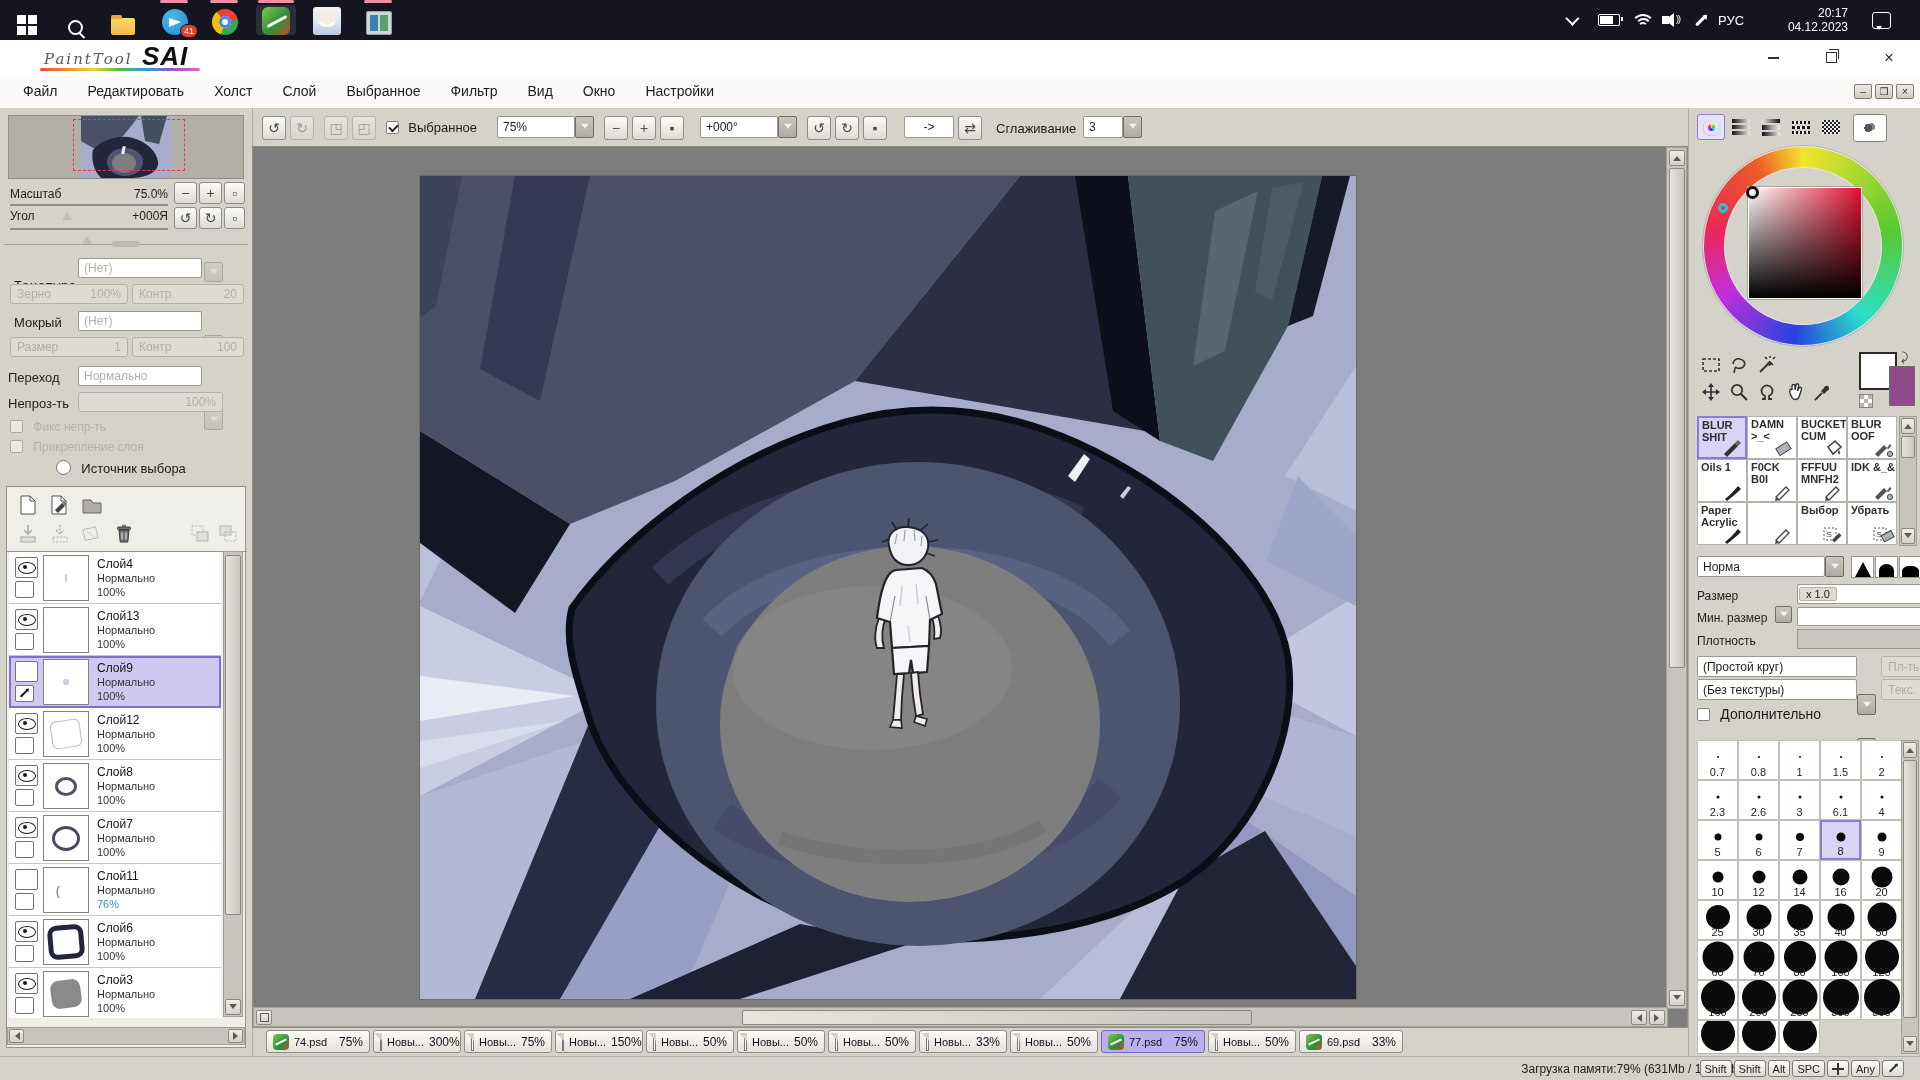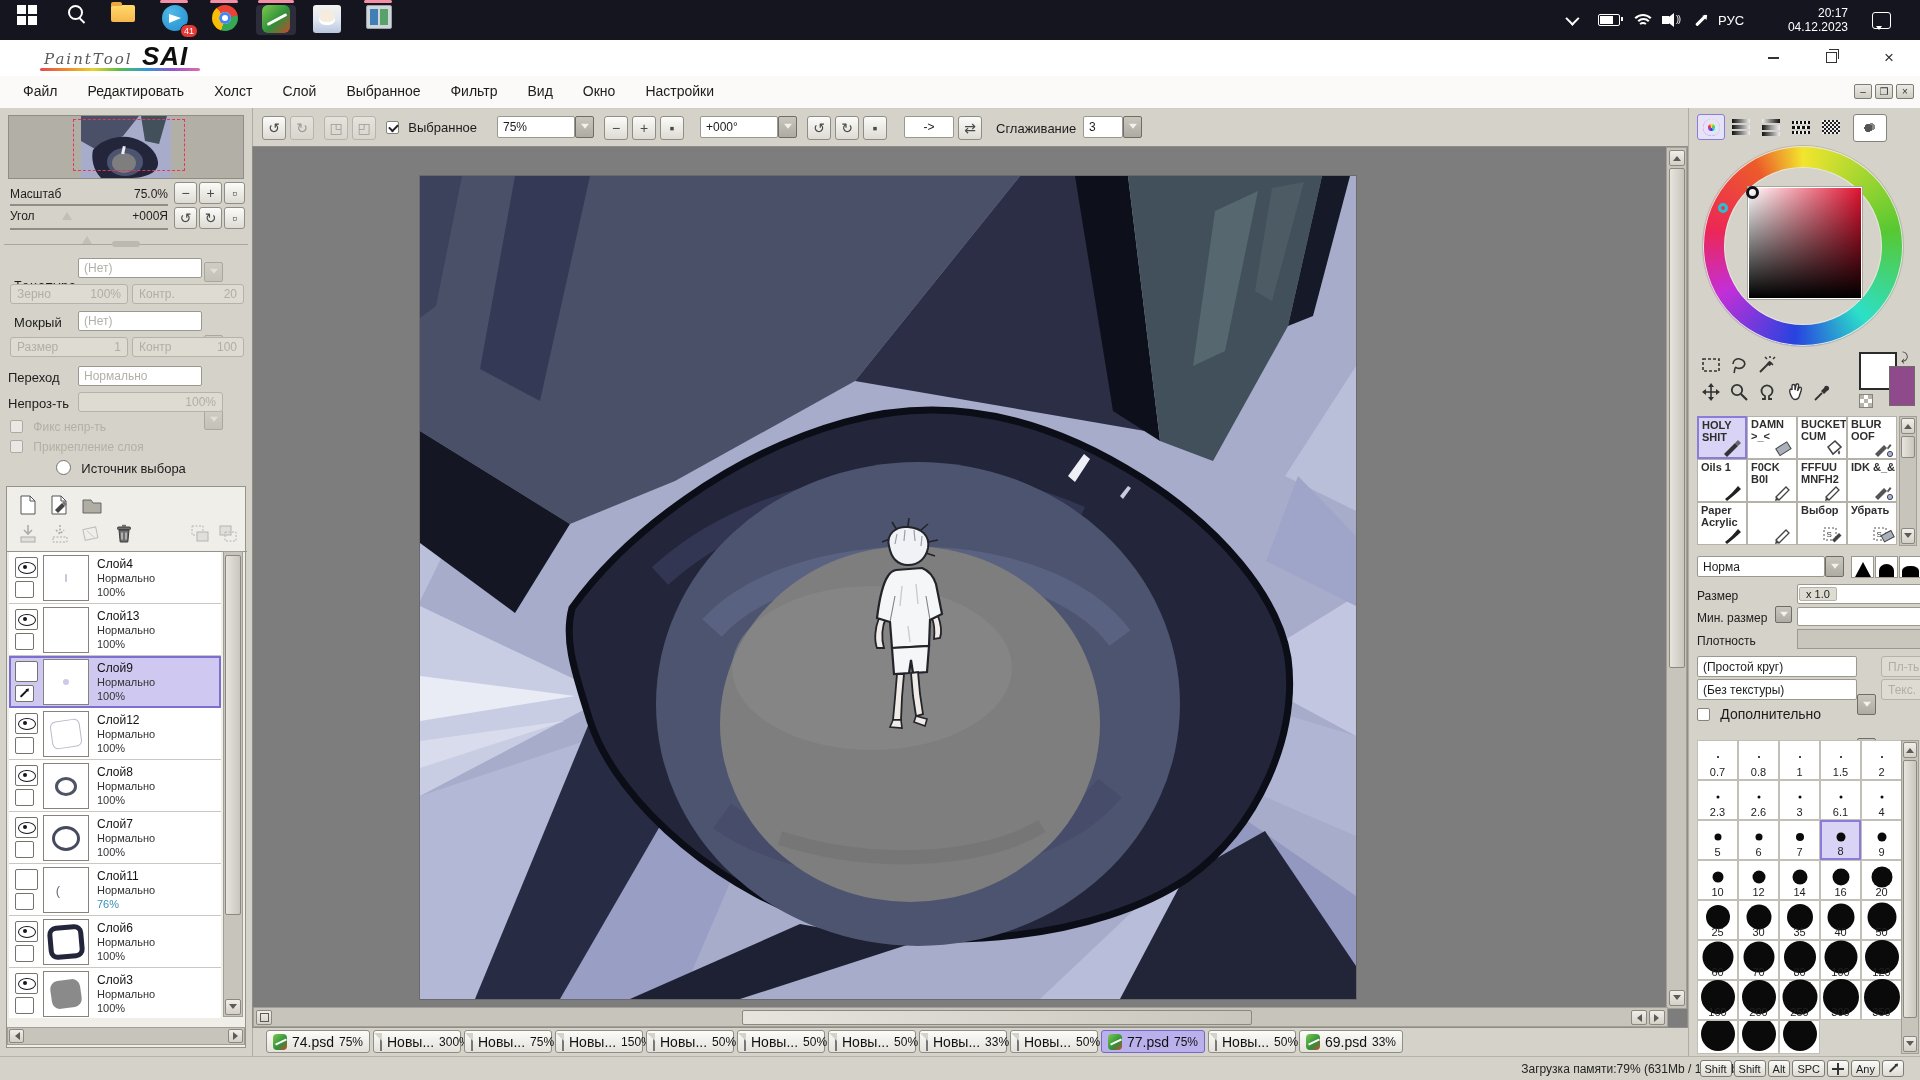--- a/index.html
+++ b/index.html
@@ -27,21 +27,21 @@
   .sb-track{background:#c7c4bb;border:1px solid #a39f96;box-sizing:border-box;}
   .sb-thumb{background:linear-gradient(90deg,#e6e4dd,#c9c6bd);border:1px solid #8a887f;border-radius:2px;box-sizing:border-box;position:absolute;}
   .sb-btn{background:linear-gradient(#efeee9,#d3d0c7);border:1px solid #8a887f;border-radius:2px;box-sizing:border-box;position:absolute;display:flex;align-items:center;justify-content:center;}
   .arr{width:0;height:0;border:4px solid transparent;}
   .arr.up{border-bottom:5px solid #5d5b54;margin-top:-3px;}
   .arr.dn{border-top:5px solid #5d5b54;margin-bottom:-3px;}
   .arr.lf{border-right:5px solid #5d5b54;margin-left:-3px;}
   .arr.rt{border-left:5px solid #5d5b54;margin-right:-3px;}
   
   #taskbar{left:0;top:0;width:1920px;height:40px;background:#15151f;}
-  .tb-ico{position:absolute;top:5px;width:34px;height:30px;display:flex;align-items:flex-start;justify-content:center;}
+  .tb-ico{position:absolute;top:5px;width:34px;height:30px;display:flex;align-items:flex-end;justify-content:center;}
   .tb-ind{position:absolute;top:0;height:3px;background:#f490a6;border-radius:2px;}
   .win-logo{display:grid;grid-template-columns:9px 9px;grid-gap:2px;}
   .win-logo i{width:9px;height:9px;background:#fff;}
   .mag{width:11px;height:11px;border:2.2px solid #fff;border-radius:50%;position:relative;}
   .mag::after{content:"";position:absolute;width:2.2px;height:7px;background:#fff;left:11px;top:10px;transform:rotate(-45deg);}
   .folder-ico{width:24px;height:17px;background:linear-gradient(#ffd968,#f7b64e);border-radius:2px;position:relative;}
   .folder-ico::before{content:"";position:absolute;top:-3px;left:0;width:11px;height:4px;background:#e8a93f;border-radius:2px 2px 0 0;}
   .tg-ico{width:26px;height:26px;border-radius:50%;background:radial-gradient(circle at 35% 30%,#51b7e8,#1f8dcc);position:relative;}
   .tg-ico::after{content:"";position:absolute;left:7px;top:9px;width:0;height:0;border-left:12px solid #fff;border-top:4px solid transparent;border-bottom:5px solid transparent;}
   .tg-badge{position:absolute;right:-6px;bottom:-3px;background:#e53935;color:#fff;font-size:9px;border-radius:8px;padding:1px 3px;border:1px solid #15151f;}
@@ -152,21 +152,21 @@
   .sh-dome{width:15px;height:13px;background:#000;border-radius:50% 50% 0 0;}
   .sh-flat{width:17px;height:11px;background:#000;border-radius:45% 45% 0 0;}
   
   #tabsbar{left:252px;top:1030px;width:1436px;height:26px;}
   .tab{position:absolute;top:0;height:23px;background:linear-gradient(#fcfcfa,#e3e1da);border:1px solid #8f8d85;border-radius:3px;box-sizing:border-box;display:flex;align-items:center;padding:0 6px;gap:5px;}
   .tab.active{background:#b9b0ec;border:1px solid #7668c8;}
   .tab .doc{width:13px;height:16px;background:#fff;border:1px solid #777;position:relative;}
   .tab .doc::after{content:"";position:absolute;right:-1px;top:-1px;border:4px solid transparent;border-top:4px solid #d5d2c9;border-right:4px solid #d5d2c9;}
   .tab .saimini{width:16px;height:16px;border-radius:4px;background:linear-gradient(135deg,#7cc94f,#2f8f3a 60%,#c64a2e);position:relative;}
   .tab .saimini::after{content:"";position:absolute;left:2px;top:7px;width:12px;height:2px;background:#fff;transform:rotate(-25deg);}
-  .tab .tn{font-size:14px;color:#111;}
+  .tab .tn{font-size:11px;color:#111;}
   .tab .tz{font-size:12px;color:#111;margin-left:auto;}
   
   #statusbar{left:0;top:1056px;width:1920px;height:24px;background:#d5d2c9;border-top:1px solid #b5b2a9;}
   .key-btn{height:17px;background:linear-gradient(#fbfbf9,#dcdad2);border:1px solid #7e7c74;border-radius:3px;
       display:flex;align-items:center;justify-content:center;padding:0 4px;font-size:11px;color:#222;box-sizing:border-box;}
   .pend{width:11px;height:2.2px;background:#333;transform:rotate(-45deg);position:relative;border-radius:1px;}
   .pend::after{content:"";position:absolute;right:-3px;top:-1px;border:2.5px solid transparent;border-left:3.5px solid #333;}
   .navpad{position:relative;width:12px;height:12px;}
   .navpad::before,.navpad::after{content:"";position:absolute;background:#333;}
   .navpad::before{left:5px;top:0;width:2px;height:12px;}
@@ -731,21 +731,21 @@
         </div>
       </div>
 
     <div class="swatch-main" style="left:170px;top:244px;width:38px;height:38px;"></div>
     <div class="swatch-sub" style="left:200px;top:258px;width:26px;height:40px;"></div>
     <div class="swap-arrow" style="left:212px;top:242px;">⤸</div>
     <div class="checker" style="left:170px;top:286px;"></div>
 
     <div id="brushgrid">
         <div class="brush-cell sel" style="left: 8px; top: 308px;">
-          <div class="brush-name">HOLY SHIT</div>
+          <div class="brush-name">BLUR SHIT</div>
           <div class="brush-ic">
             <svg width="22" height="20">
               <path d="M2,17 L13,6 L16,9 L5,20 Z" fill="#333"></path>
               <path d="M13,6 l3,-3 3,3 -3,3 Z" fill="#666"></path>
             </svg>
           </div>
         </div>
         <div class="brush-cell" style="left: 58px; top: 308px;">
           <div class="brush-name">DAMN &gt;_&lt;</div>
           <div class="brush-ic">

